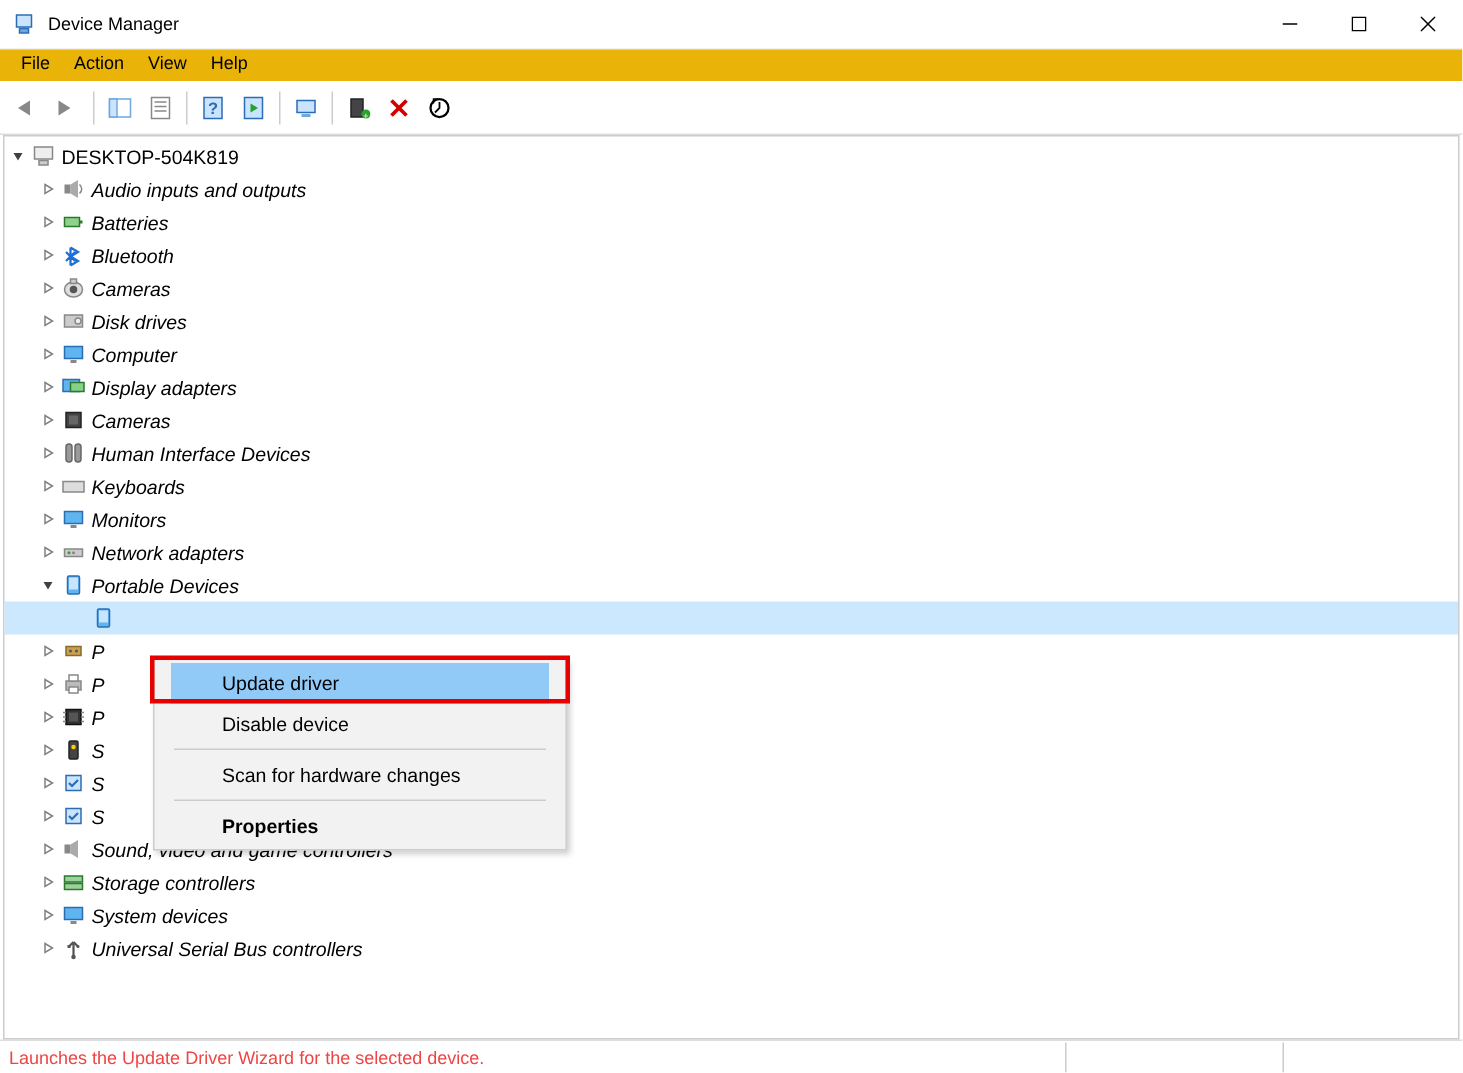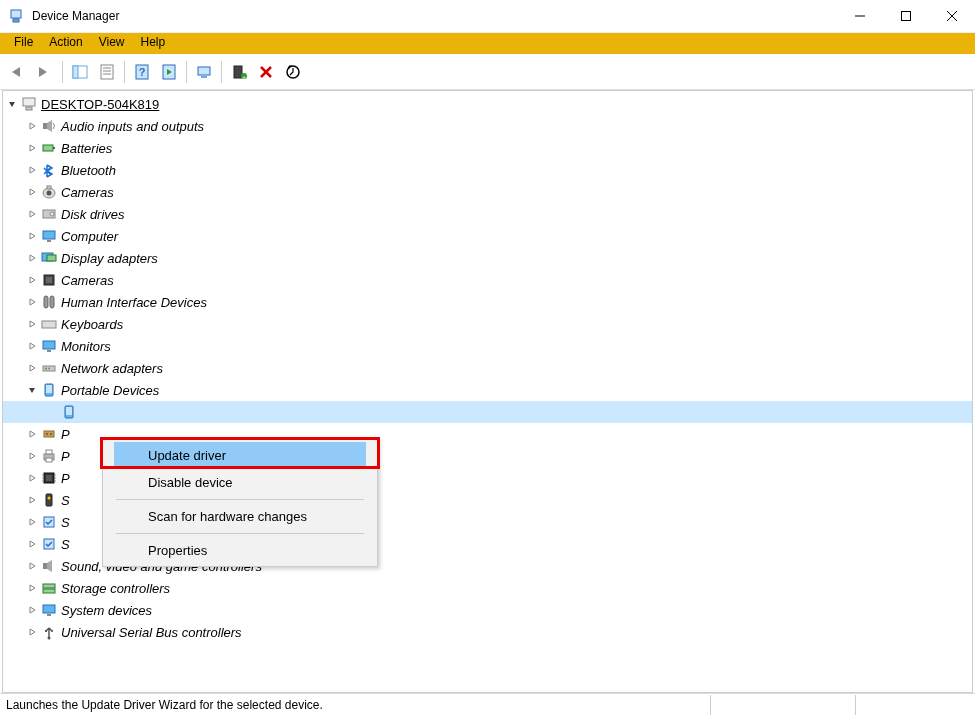--- a/index.html
+++ b/index.html
@@ -18,32 +18,32 @@
 .toolbar-btn { width: 24px; height: 24px; display: flex; align-items: center; justify-content: center; border: 1px solid transparent; cursor: pointer; }
 .toolbar-sep { width: 1px; height: 22px; background: #ccc; margin: 0 2px; }
 
 .content-wrap { position: relative; height: calc(100% - 32px - 22px - 36px - 22px); border: 1px solid #ccc; margin: 0 2px; }
 .content { height: 100%; overflow-y: scroll; padding: 2px 0; }
 
 .tree-node { display: flex; align-items: center; height: 22px; font-size: 13px; color: #000; cursor: pointer; white-space: nowrap; }
 .tree-node.selected { background: #cce8ff; }
 .expander { width: 14px; height: 14px; display: flex; align-items: center; justify-content: center; font-size: 10px; color: #666; margin-right: 2px; flex-shrink: 0; }
 .node-icon { width: 16px; height: 16px; margin-right: 4px; flex-shrink: 0; display: flex; align-items: center; justify-content: center; }
-.indent-0 { padding-left: 2px; text-decoration: underline; }
+.indent-0 { padding-left: 2px; }
 .indent-1 { padding-left: 22px; font-style: italic; }
 .indent-2 { padding-left: 42px; }
 
 .context-menu { position: absolute; left: 99px; top: 348px; width: 276px; background: #f2f2f2; border: 1px solid #ccc; box-shadow: 2px 2px 4px rgba(0,0,0,0.2); z-index: 100; padding: 2px 11px; }
 .context-item { height: 27px; display: flex; align-items: center; padding-left: 34px; font-size: 13px; cursor: pointer; position: relative; }
 .context-item.highlighted { background: #91c9f7; }
-.context-item.bold { font-weight: normal; }
+.context-item.bold { font-weight: bold; }
 .context-sep { height: 1px; background: #ccc; margin: 3px 2px; }
 .highlight-box { position: absolute; left: 97px; top: 346px; width: 280px; height: 32px; border: 3px solid #e60000; z-index: 200; pointer-events: none; }
 
-.statusbar { height: 22px; display: flex; align-items: center; font-size: 12px; color: #000000; padding: 0 4px; border-top: 1px solid #ddd; }
+.statusbar { height: 22px; display: flex; align-items: center; font-size: 12px; color: #ef4444; padding: 0 4px; border-top: 1px solid #ddd; }
 .statusbar-cell { padding: 0 2px; }
 .statusbar-divider { position: absolute; bottom: 0; height: 20px; width: 1px; background: #ccc; }
 
 ::-webkit-scrollbar { width: 17px; }
 ::-webkit-scrollbar-track { background: #f0f0f0; }
 ::-webkit-scrollbar-thumb { background: #cdcdcd; }
 ::-webkit-scrollbar-button:single-button { background: #f0f0f0; height: 17px; display: block; }
 </style>
 </head>
 <body>

